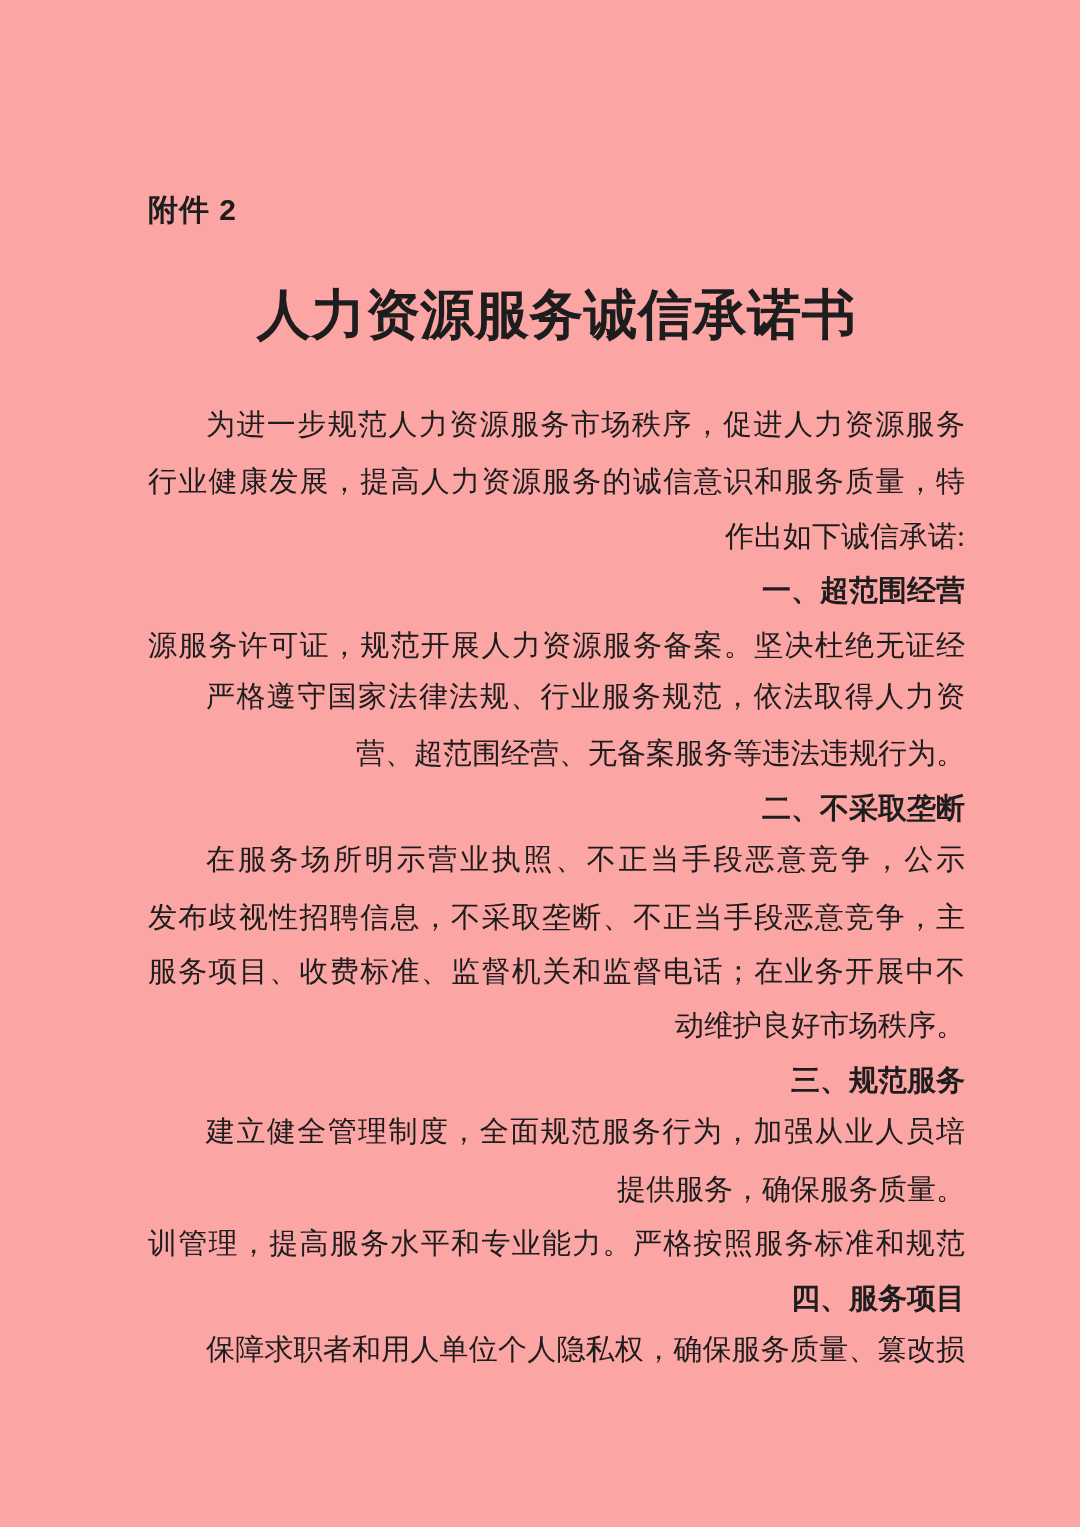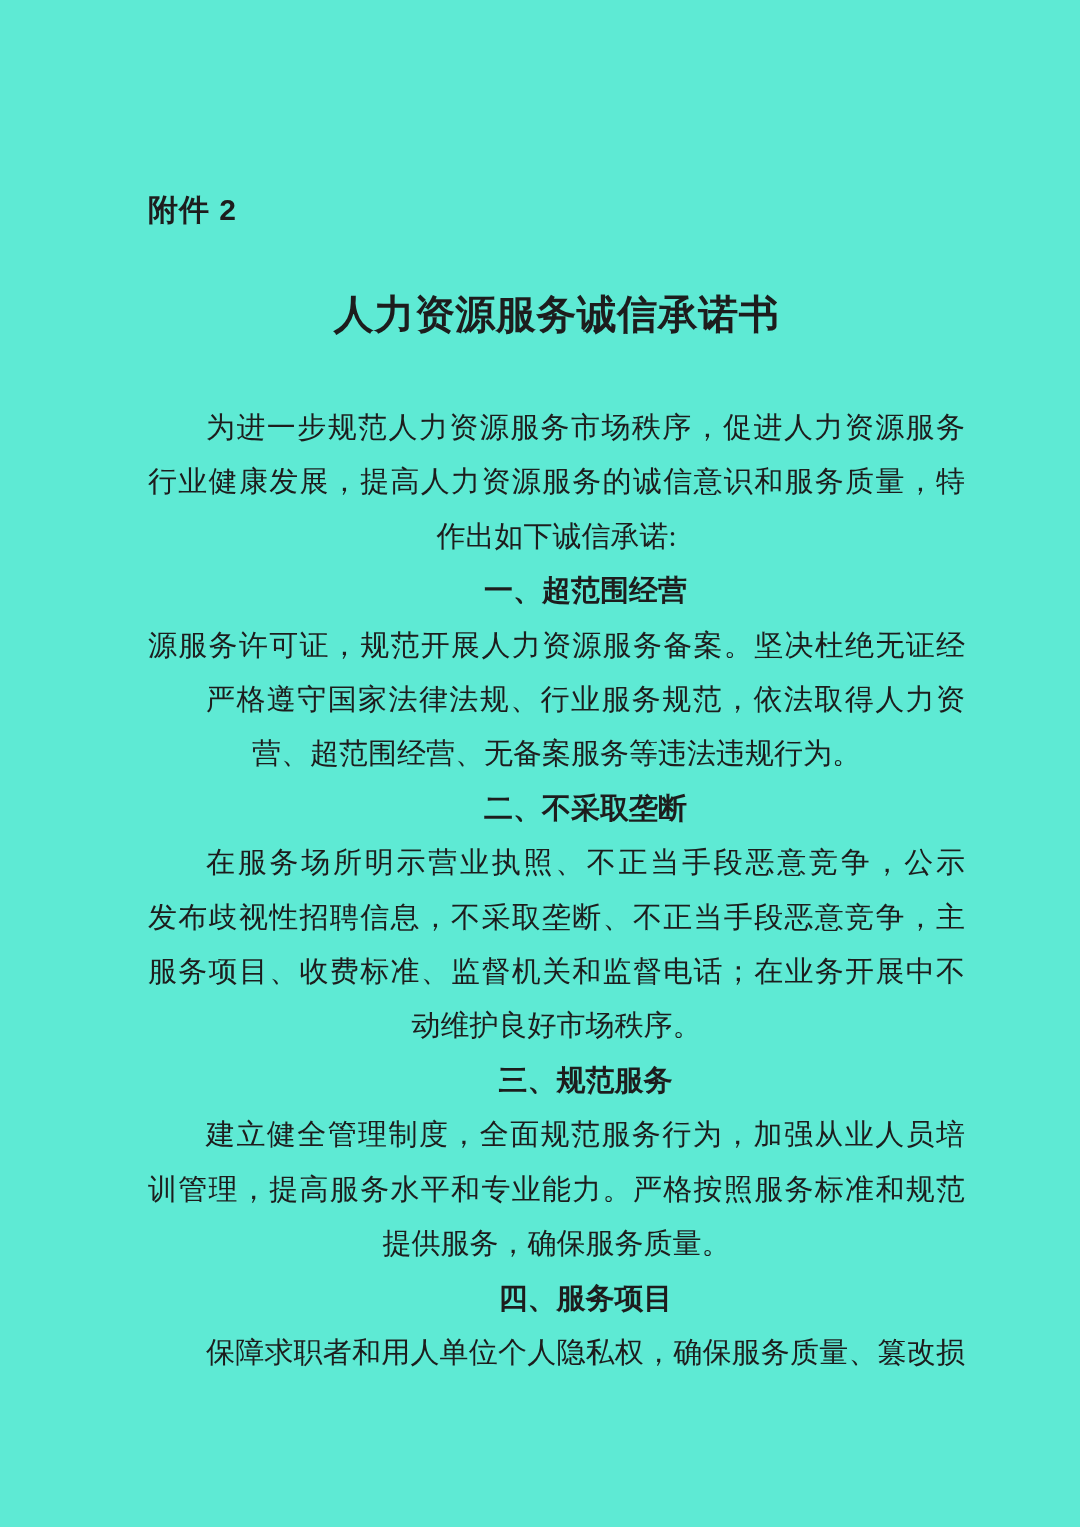--- a/index.html
+++ b/index.html
@@ -20,69 +20,70 @@
   }
   .attachment {
     font-family: "Liberation Sans", "DejaVu Sans", sans-serif;
     font-weight: 600;
     font-size: 30px;
     line-height: 30px;
     letter-spacing: 1px;
   }
   .title {
     margin: 68px 0 0 0;
-    font-size: 40px;
+    font-size: 54px;
     line-height: 44px;
     font-weight: 700;
     text-align: center;
     letter-spacing: 0.5px;
     font-family: "Liberation Serif", "DejaVu Serif", serif;
   }
   .doc-body {
     margin-top: 63px;
     font-size: 29px;
     line-height: 54.4px;
   }
   .line {
     text-align: justify;
     text-align-last: justify;
   }
   .line.indent {
     padding-left: 58px;
+    font-family: Liberation Mono, monospace;
   }
   .line.nojust {
-    text-align: center;
+    text-align: right;
     text-align-last: auto;
   }
   .line.heading {
     font-family: "Liberation Sans", "DejaVu Sans", sans-serif;
     font-weight: 700;
   }
 </style>
 </head>
 <body>
 
-<div class="page" style="background: #5eead4; color: rgb(29, 29, 29);">
+<div class="page" style="background: #fca5a5; color: rgb(29, 29, 29);">
   <div class="content">
     <div class="attachment">附件 2</div>
     <h1 class="title">人力资源服务诚信承诺书</h1>
     <div class="doc-body" id="doc-body">
         <div class="line indent">为进一步规范人力资源服务市场秩序，促进人力资源服务</div>
         <div class="line">行业健康发展，提高人力资源服务的诚信意识和服务质量，特</div>
         <div class="line nojust">作出如下诚信承诺:</div>
         <div class="line heading indent nojust">一、超范围经营</div>
         <div class="line">源服务许可证，规范开展人力资源服务备案。坚决杜绝无证经</div>
         <div class="line indent">严格遵守国家法律法规、行业服务规范，依法取得人力资</div>
         <div class="line nojust">营、超范围经营、无备案服务等违法违规行为。</div>
         <div class="line heading indent nojust">二、不采取垄断</div>
         <div class="line indent">在服务场所明示营业执照、不正当手段恶意竞争，公示</div>
         <div class="line">发布歧视性招聘信息，不采取垄断、不正当手段恶意竞争，主</div>
         <div class="line">服务项目、收费标准、监督机关和监督电话；在业务开展中不</div>
         <div class="line nojust">动维护良好市场秩序。</div>
         <div class="line heading indent nojust">三、规范服务</div>
         <div class="line indent">建立健全管理制度，全面规范服务行为，加强从业人员培</div>
+        <div class="line nojust">提供服务，确保服务质量。</div>
         <div class="line">训管理，提高服务水平和专业能力。严格按照服务标准和规范</div>
-        <div class="line nojust">提供服务，确保服务质量。</div>
         <div class="line heading indent nojust">四、服务项目</div>
         <div class="line indent">保障求职者和用人单位个人隐私权，确保服务质量、篡改损</div>
       </div>
   </div>
 </div>
 
 </body></html>

